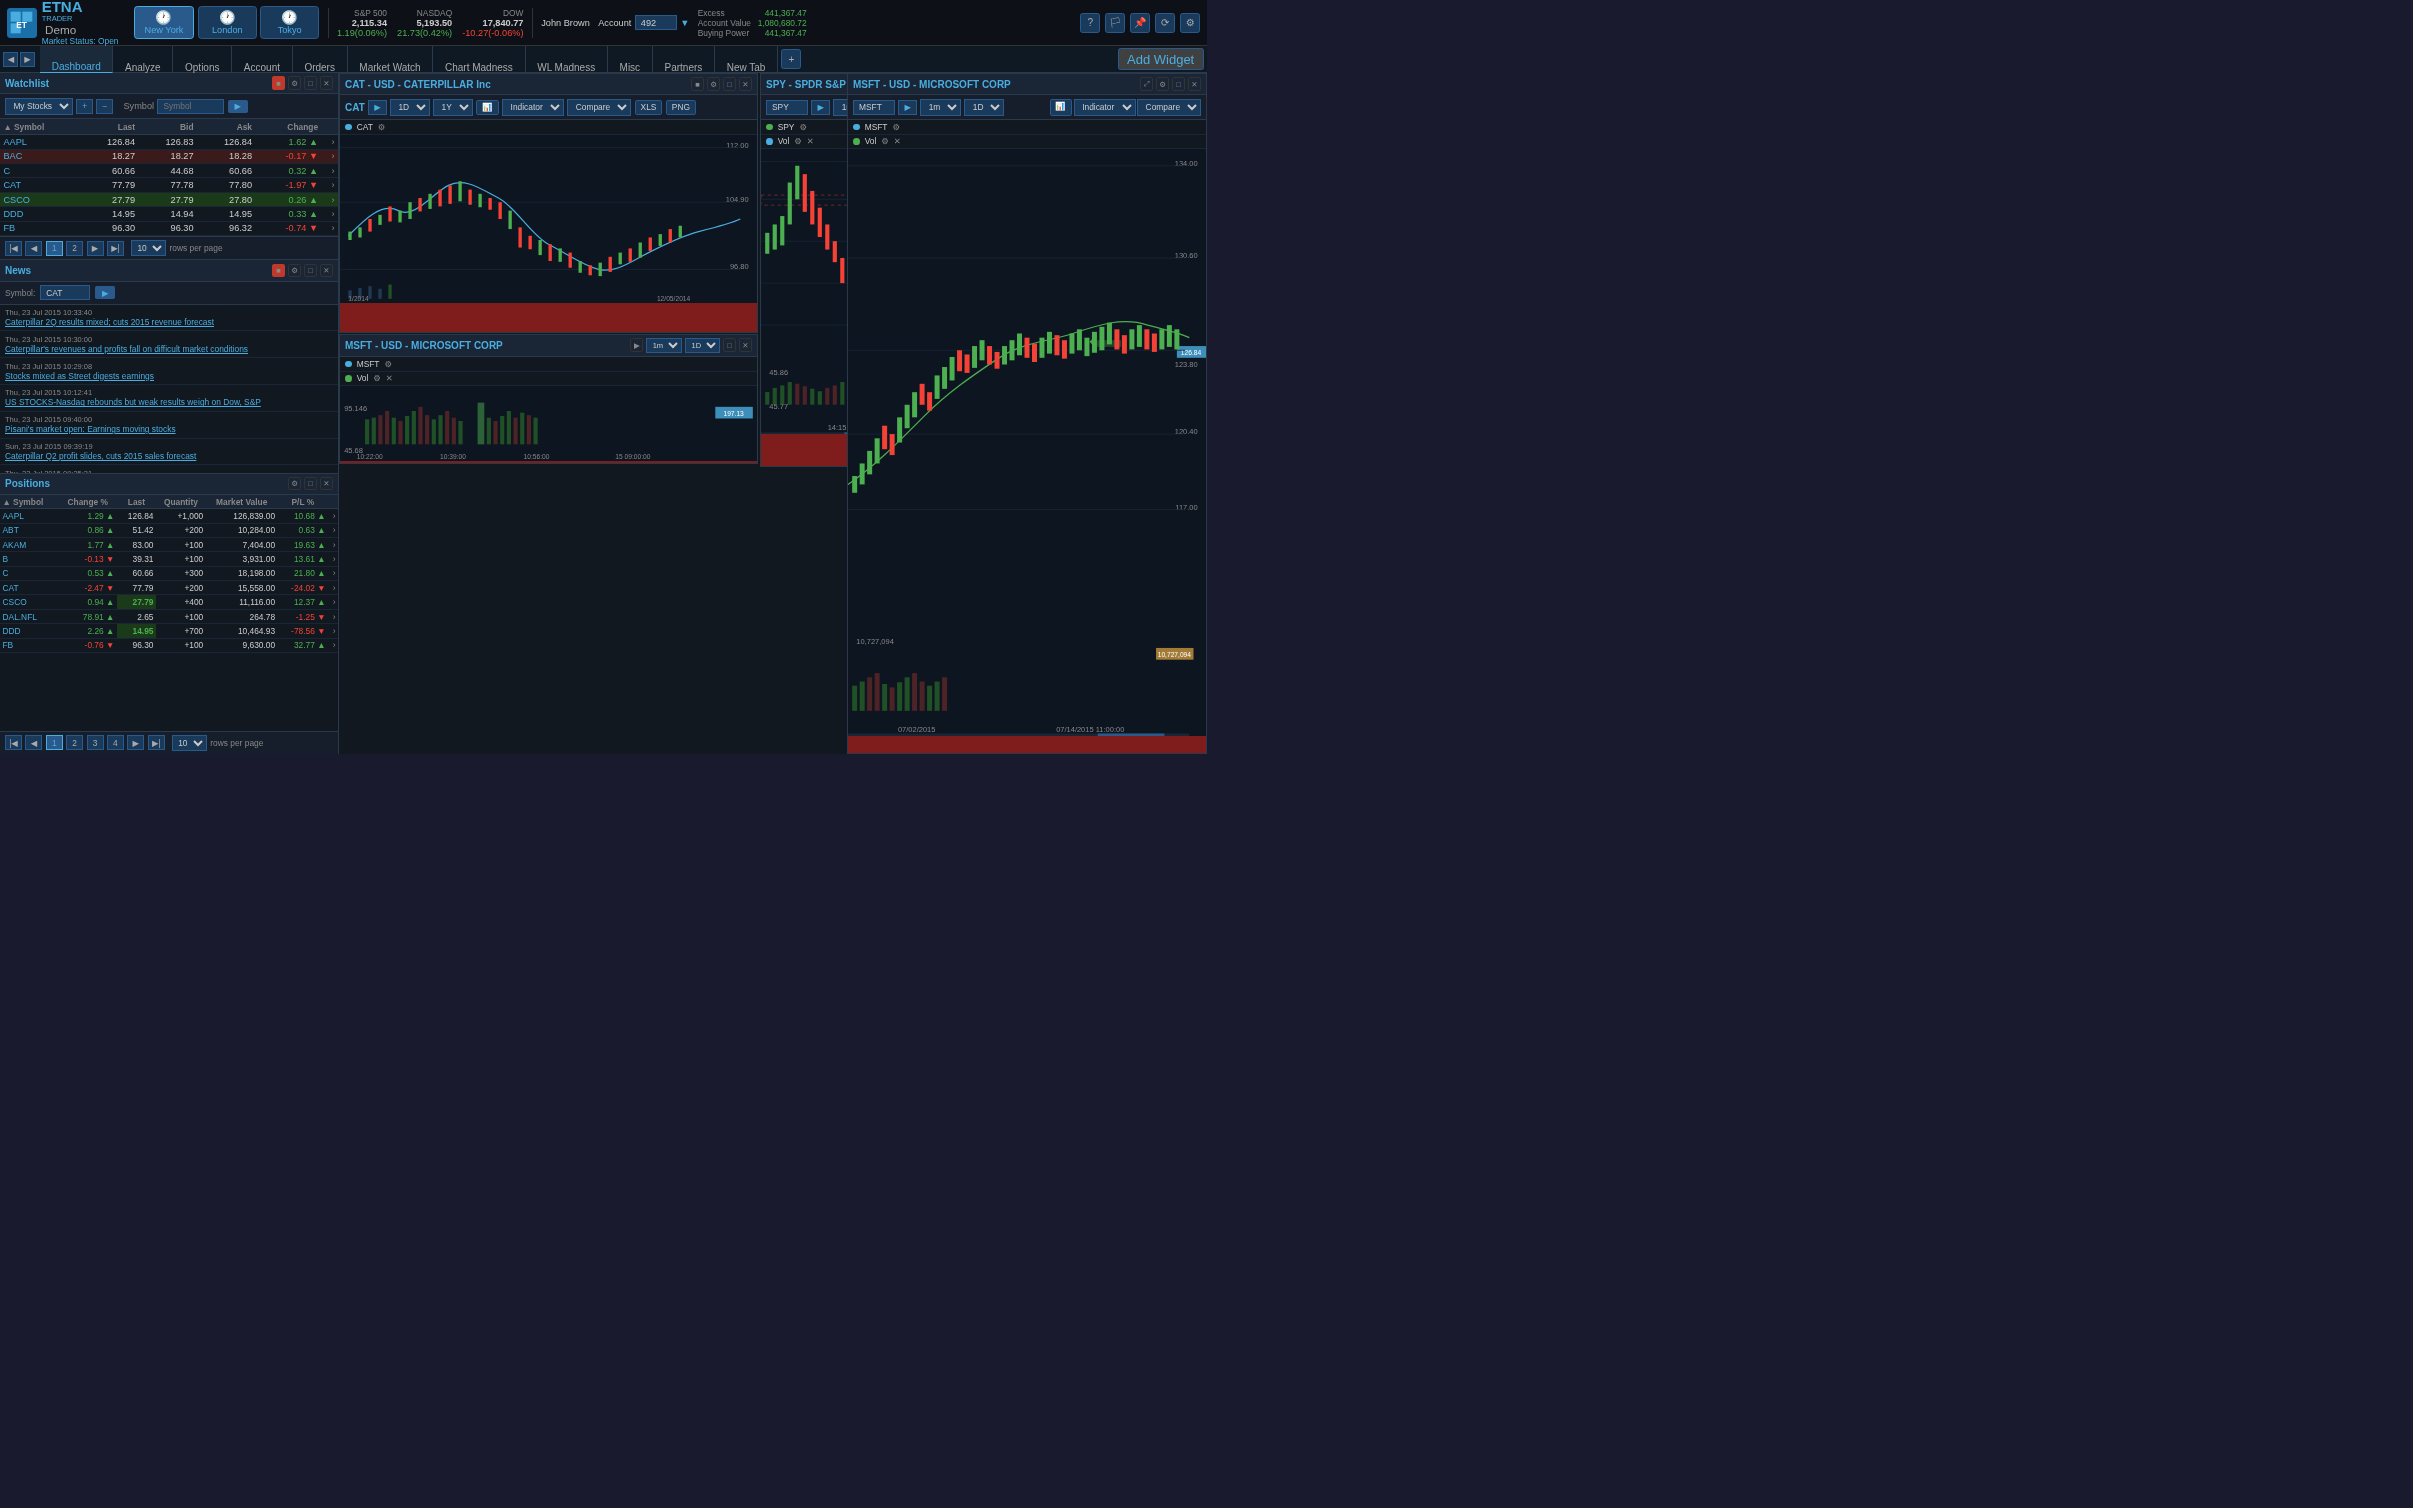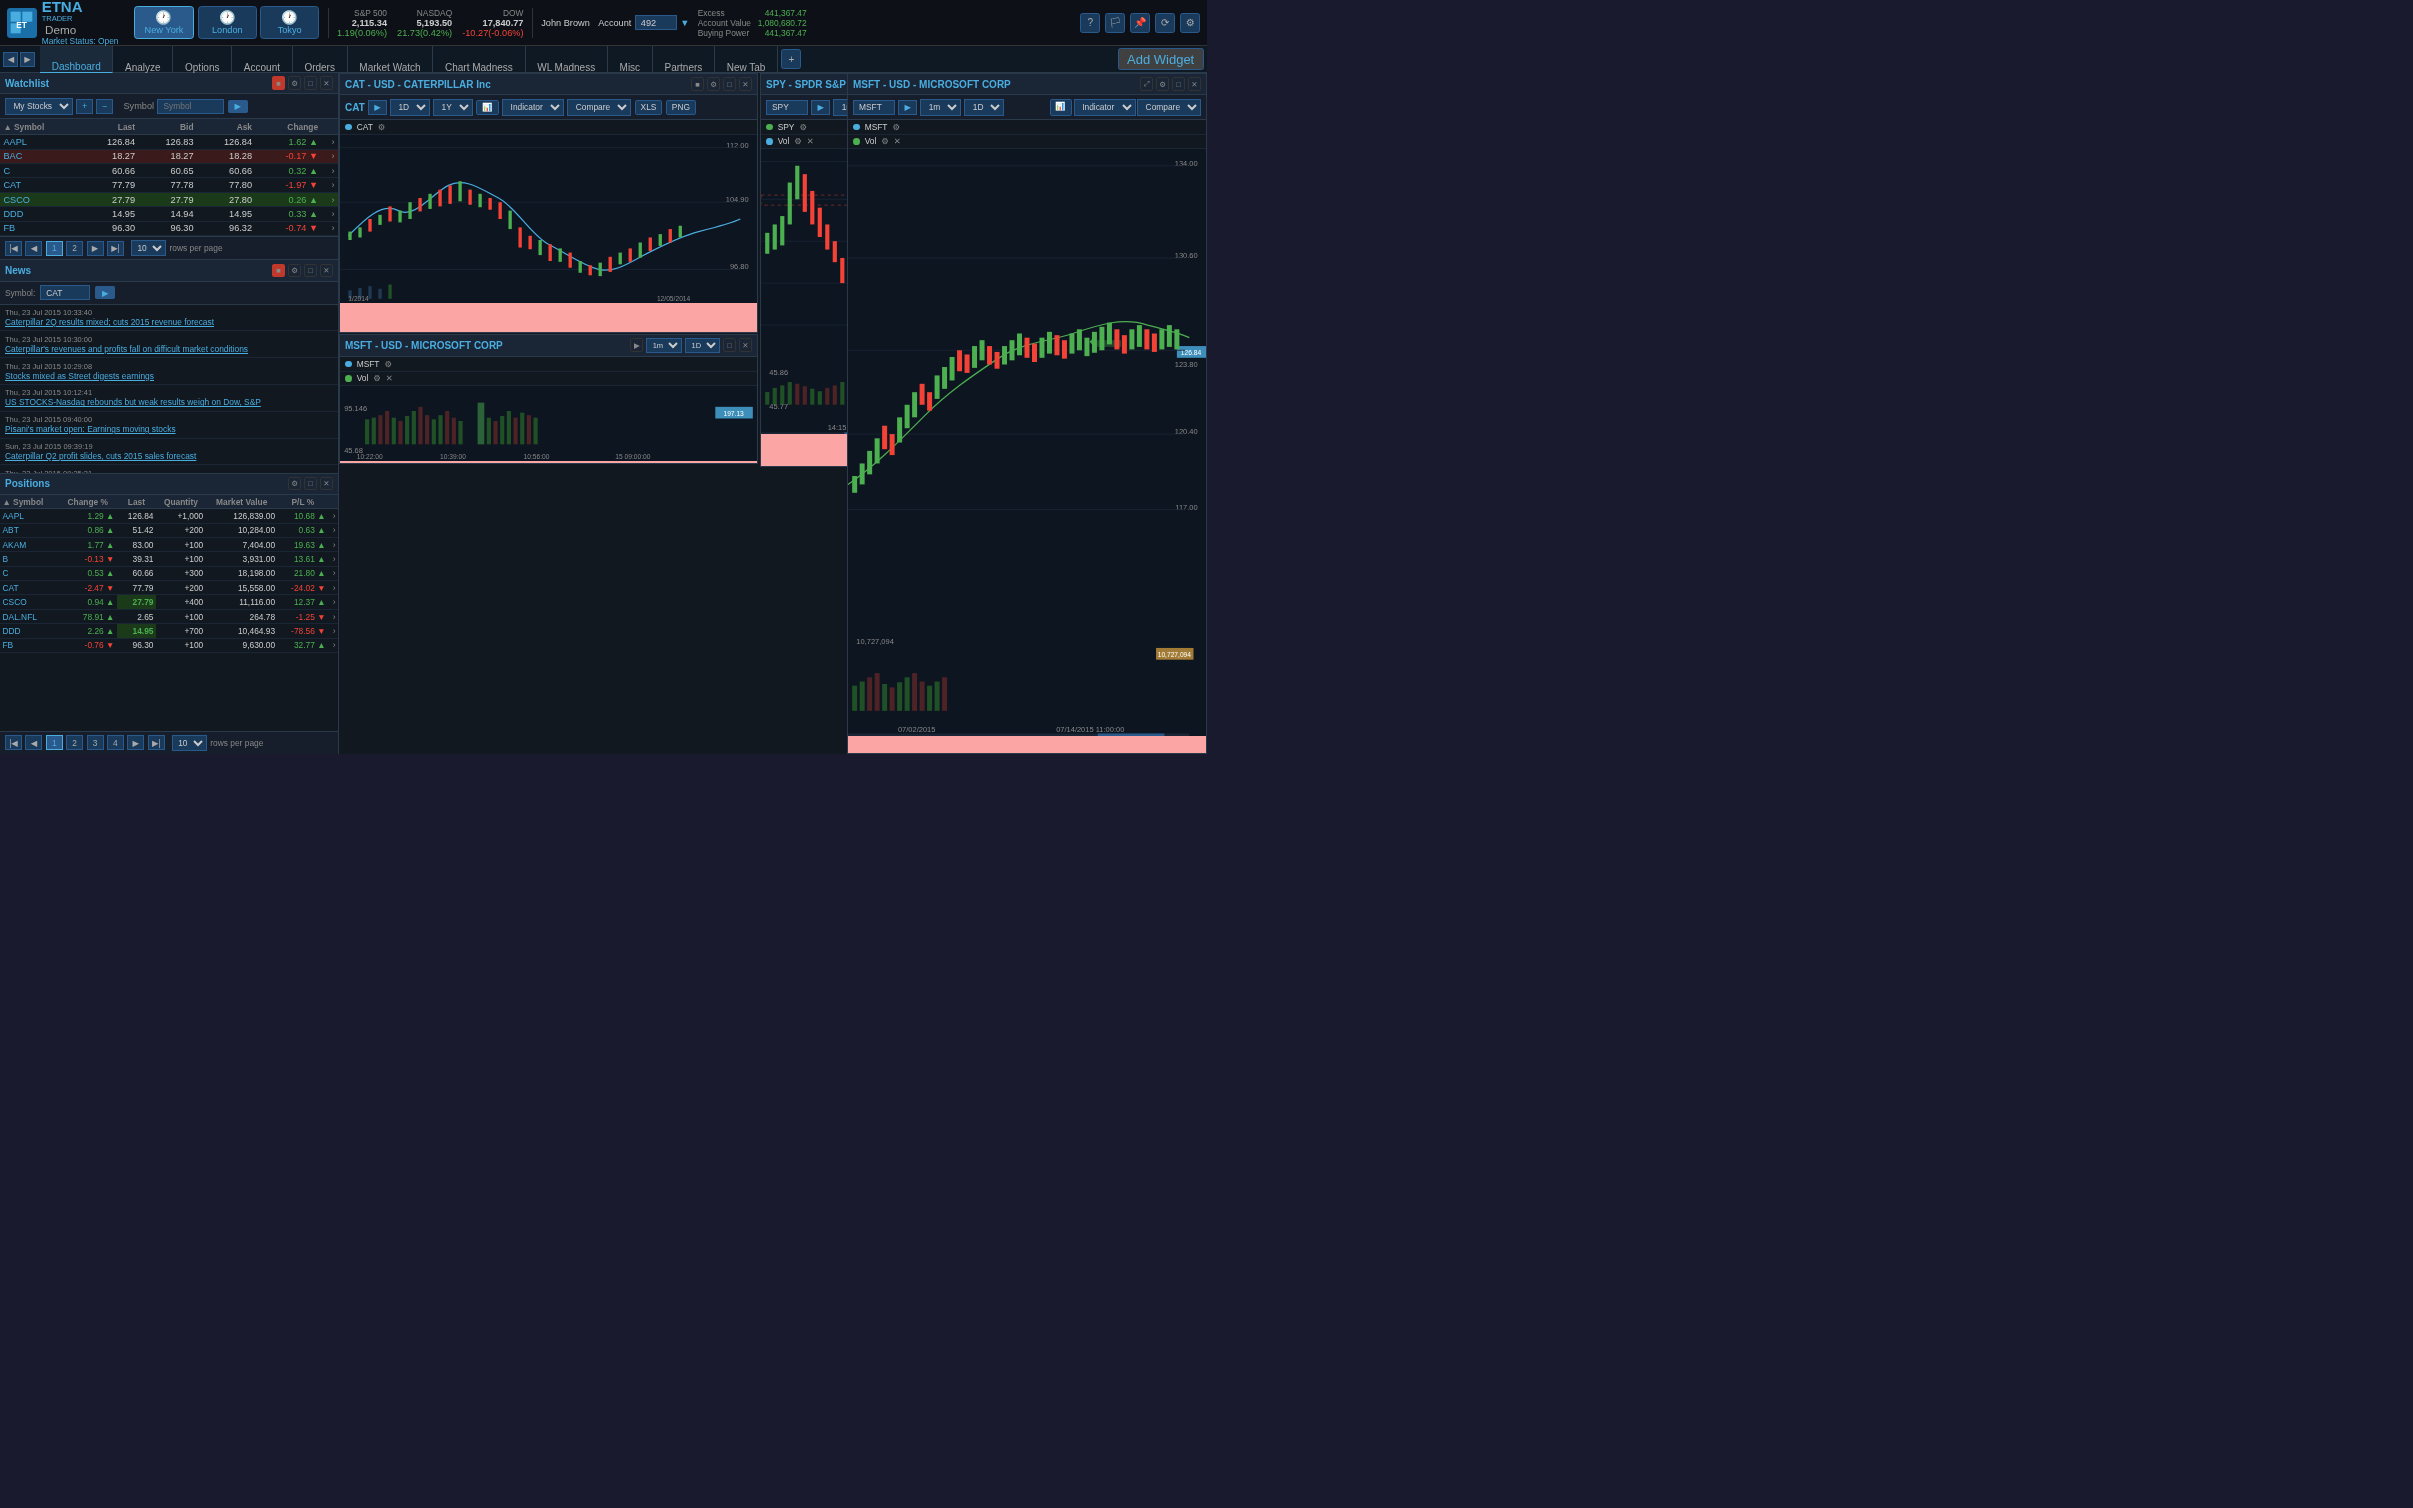--- a/index.html
+++ b/index.html
@@ -98,21 +98,21 @@
     .positions-table { width: 100%; border-collapse: collapse; font-size: 8.4px; }
     .positions-table th { background: #1a2535; color: #888; padding: 1.7px 2.5px; text-align: center; border-bottom: 0.8px solid #2a3a4a; white-space: nowrap; }
     .positions-table th:first-child { text-align: left; }
     .positions-table td { padding: 1.7px 2.5px; text-align: right; border-bottom: 0.8px solid #1a2535; }
     .positions-table td:first-child { text-align: left; color: #4aade0; }
     
     
     .chart-area { flex: 1; display: flex; flex-direction: column; overflow: hidden; position: relative; }
     
     
-    .chart-window { background: #fca5a5; border: 0.8px solid #2a3a4a; position: absolute; }
+    .chart-window { background: #7f1d1d; border: 0.8px solid #2a3a4a; position: absolute; }
     
     .chart-header { display: flex; align-items: center; background: #1a2535; padding: 3.4px 5px; border-bottom: 0.8px solid #2a3a4a; }
     .chart-title { color: #4aade0; font-size: 10px; font-weight: bold; flex: 1; }
     .chart-controls { display: flex; gap: 2.5px; }
     
     .chart-toolbar { display: flex; align-items: center; gap: 3.4px; padding: 3.4px 5px; background: #151e2a; border-bottom: 0.8px solid #2a3a4a; flex-wrap: wrap; }
     .chart-select { background: #1a3a5c; border: 0.8px solid #2a5a8c; color: #ccc; padding: 1.7px 3.4px; font-size: 8.4px; }
     .chart-btn { background: #1a3a5c; border: 0.8px solid #2a5a8c; color: #ccc; padding: 1.7px 5px; font-size: 8.4px; cursor: pointer; border-radius: 1.7px; }
     .chart-play-btn { background: #1a3a5c; border: 0.8px solid #2a5a8c; color: #4aade0; padding: 1.7px 5px; font-size: 8.4px; cursor: pointer; }
     
@@ -307,21 +307,21 @@
       <td>BAC</td>
       <td>18.27</td>
       <td>18.27</td>
       <td>18.28</td>
       <td class="change-down">-0.17 ▼</td>
       <td style="color:#888;">›</td>
     </tr>
             <tr>
       <td>C</td>
       <td>60.66</td>
-      <td>60.65</td>
+      <td>44.68</td>
       <td>60.66</td>
       <td class="change-up">0.32 ▲</td>
       <td style="color:#888;">›</td>
     </tr>
             <tr>
       <td>CAT</td>
       <td>77.79</td>
       <td>77.78</td>
       <td>77.80</td>
       <td class="change-down">-1.97 ▼</td>

